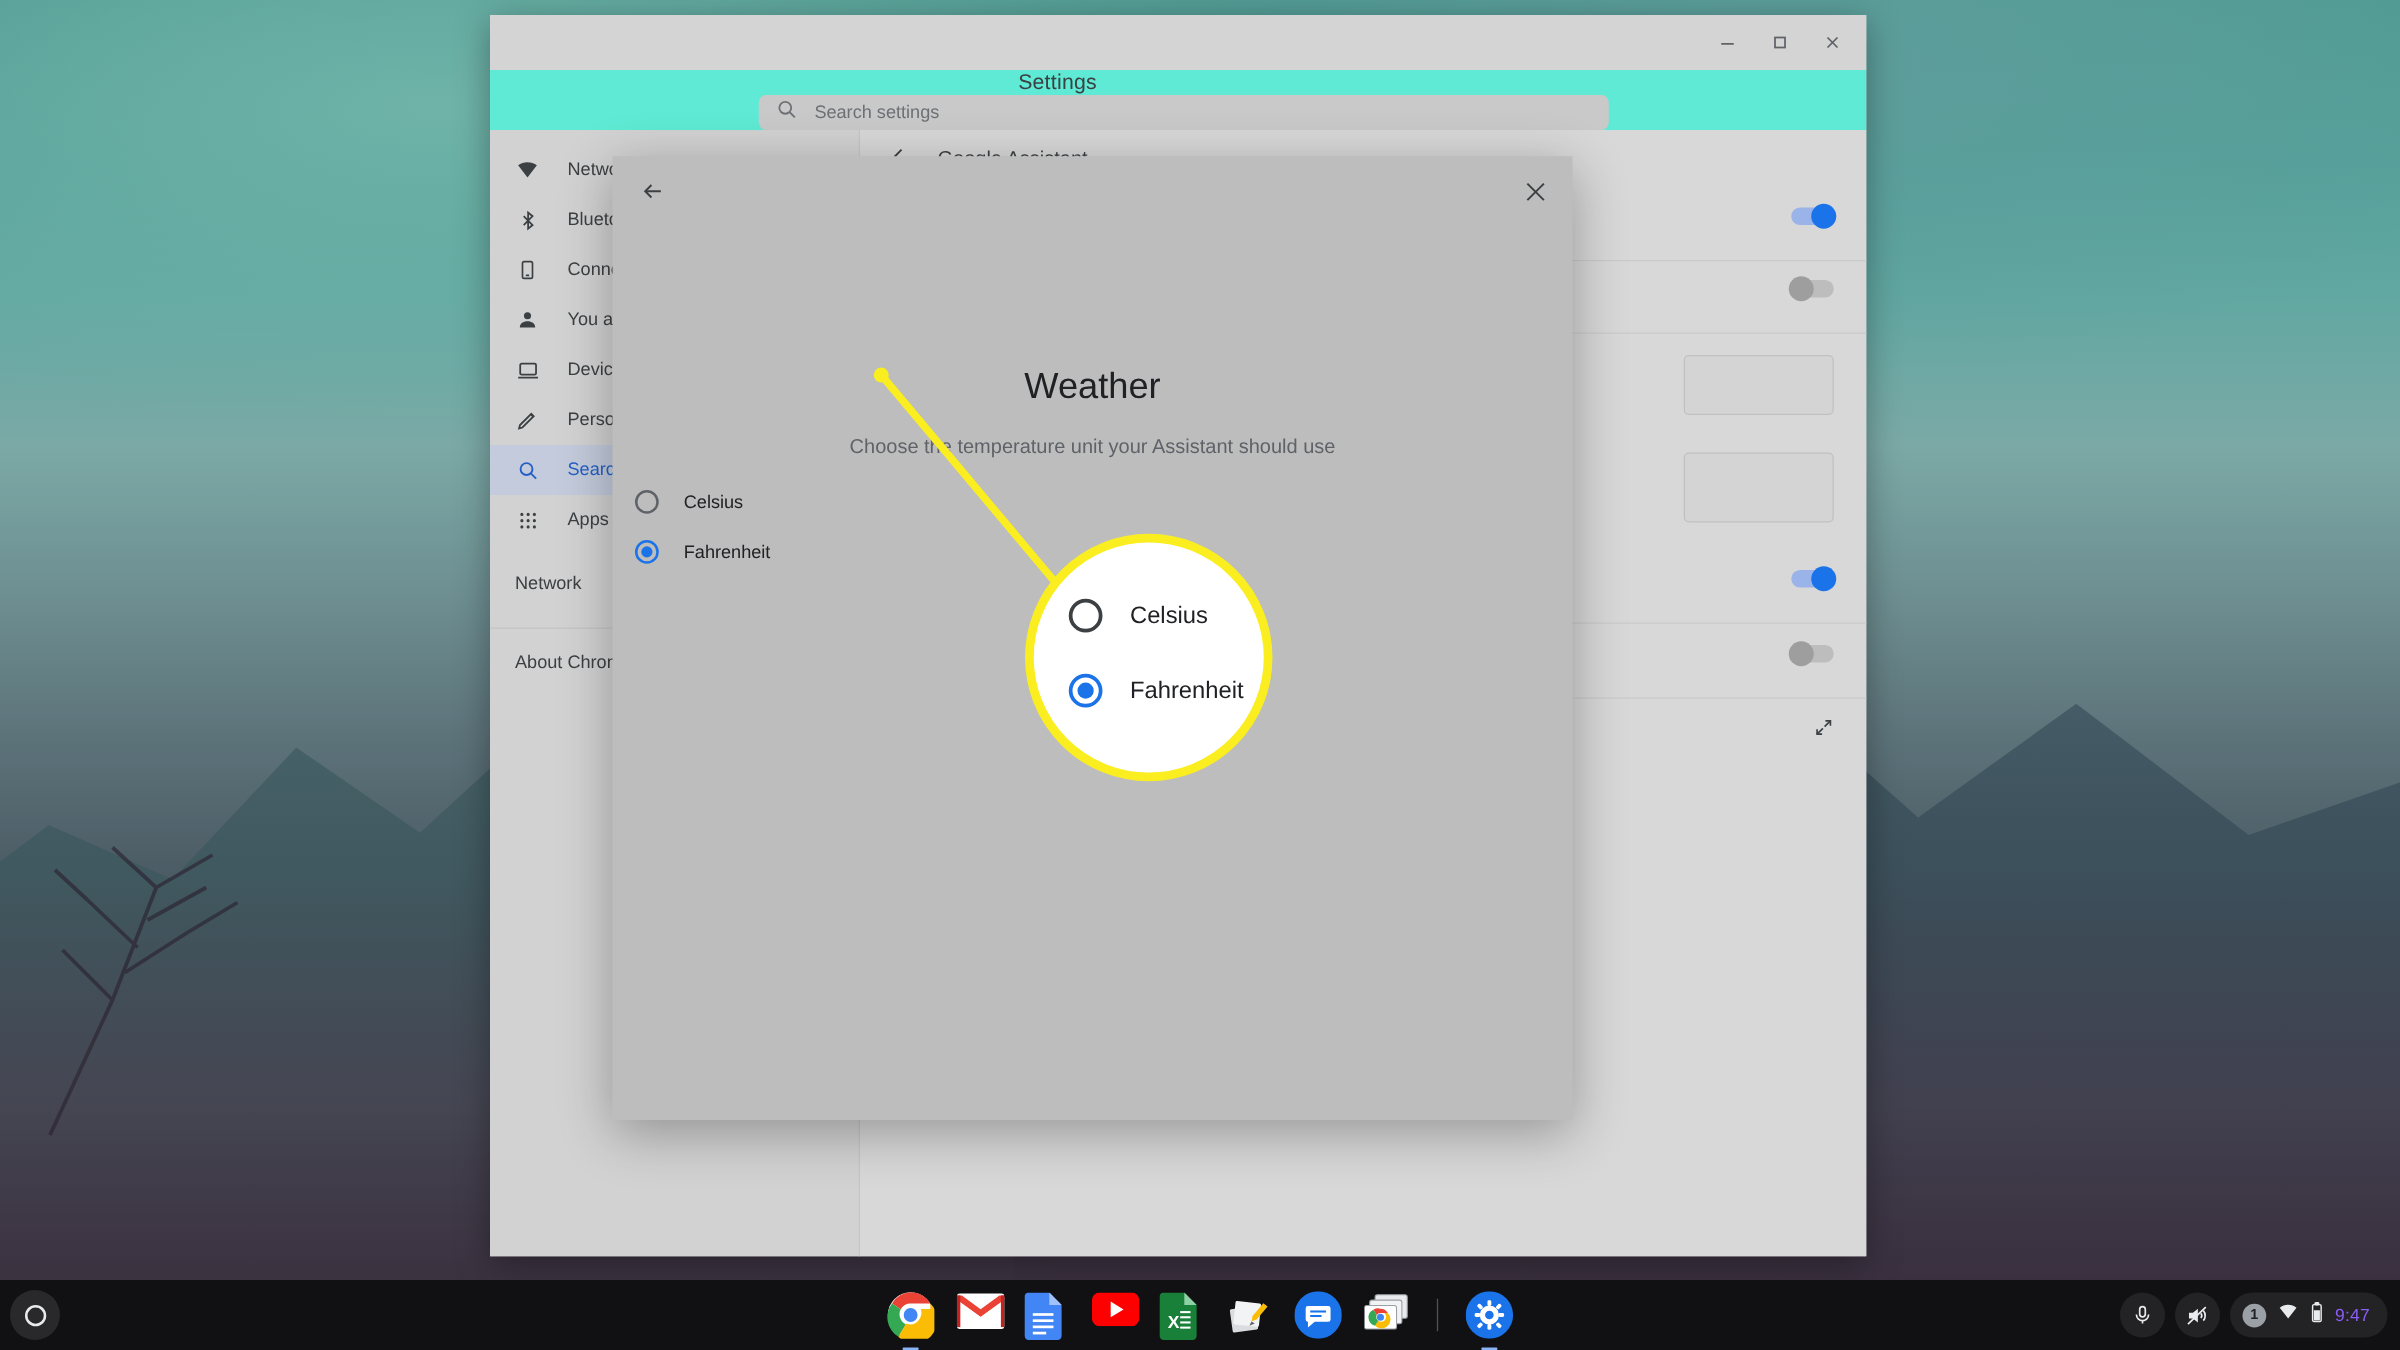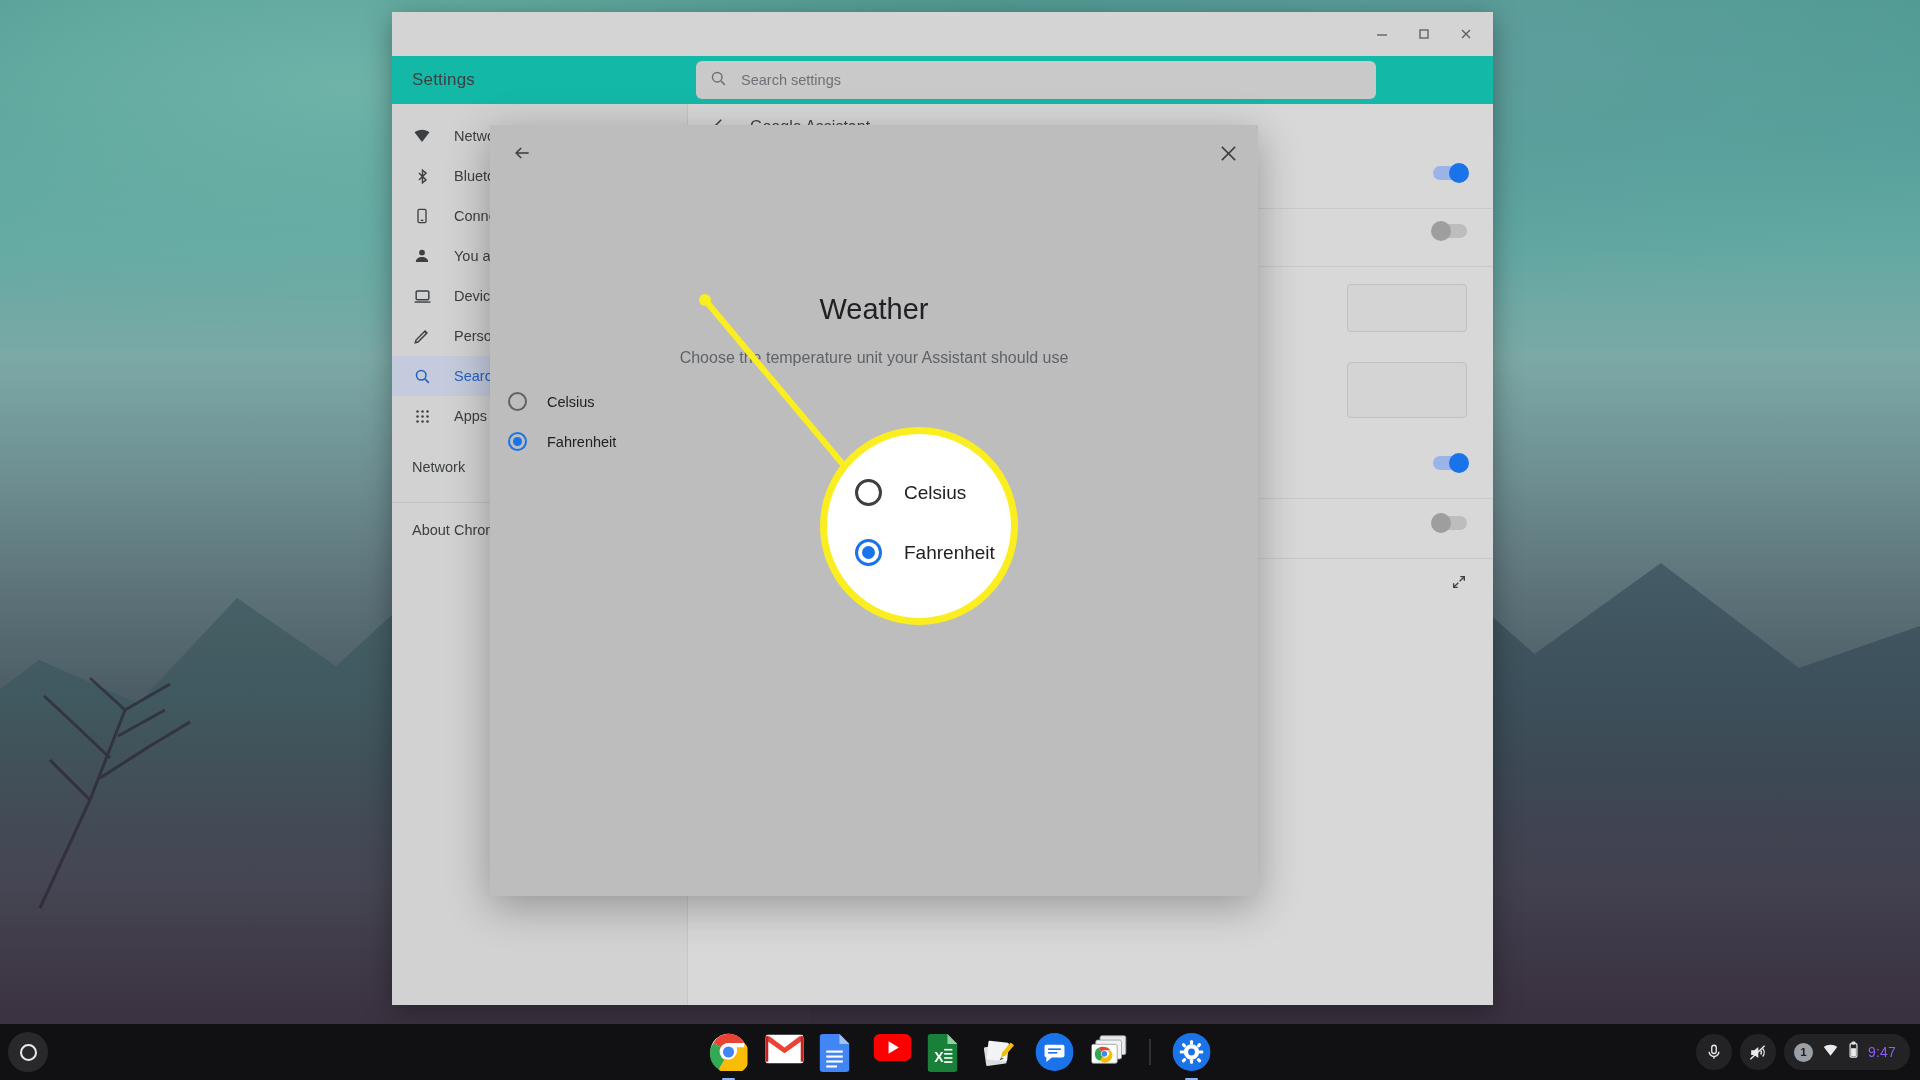--- a/index.html
+++ b/index.html
@@ -66,21 +66,21 @@
     display: flex; align-items: center;
   }
   .wc-btn {
     width: 42px; height: 40px; display: flex; align-items: center; justify-content: center;
     color: #5f6368; font-size: 15px; line-height: 1;
   }
   .wc-btn svg { display:block; }
 
   #settings-head {
     display: flex; align-items: center; height: 48px;
-    padding: 0 0 0 0; background: #14b8a6;
+    padding: 0 0 0 0; background: #5eead4; flex-direction: column;
   }
   #settings-title {
     width: 296px; padding-left: 20px;
     font-size: 17px; color: #3c4043; letter-spacing: .2px;
   }
   #searchbar {
     margin-left: 8px; width: 680px; height: 38px;
     background: #c9c9c9; border-radius: 6px;
     display: flex; align-items: center; padding: 0 14px; gap: 14px;
   }

